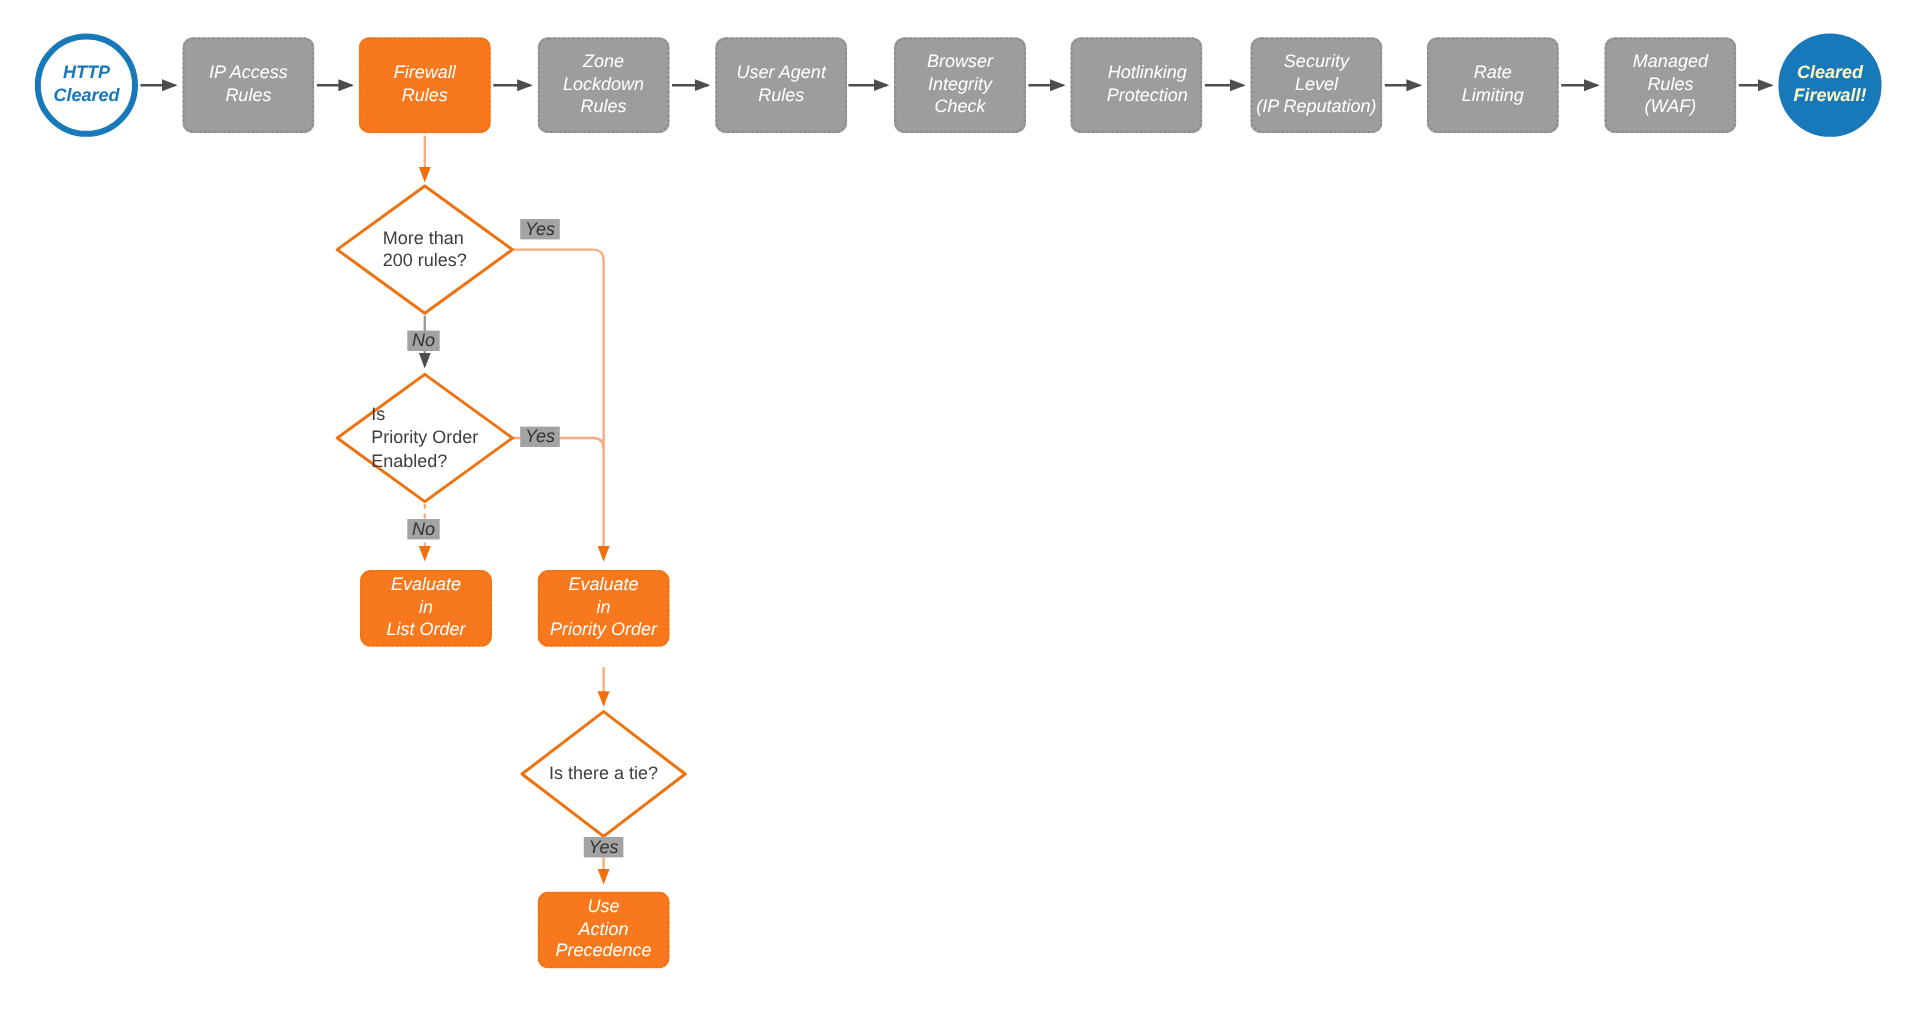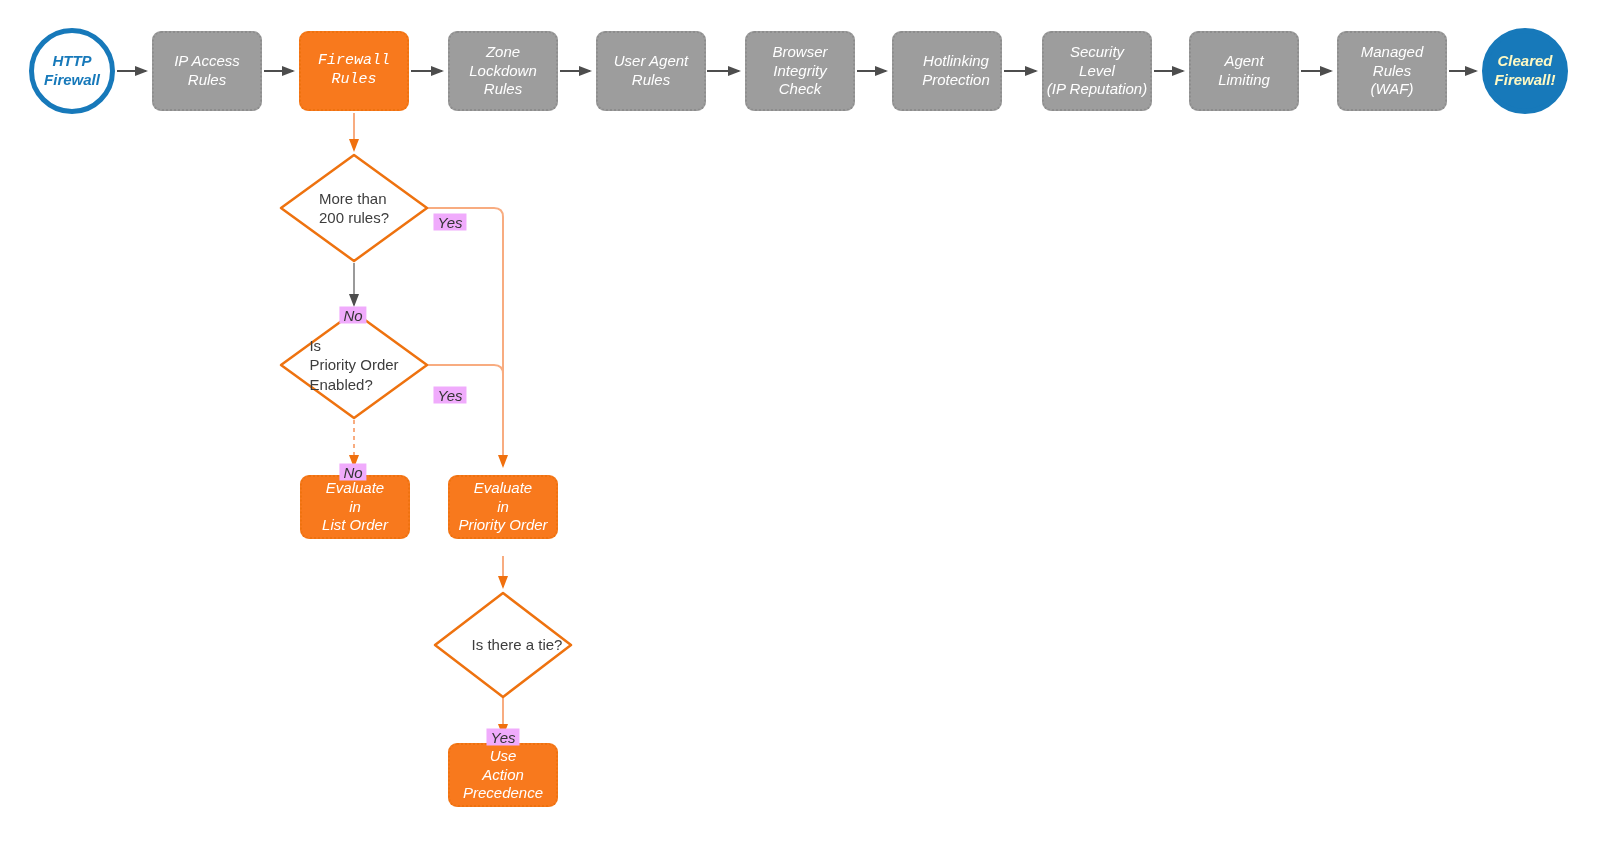--- a/index.html
+++ b/index.html
@@ -44,21 +44,21 @@
   .edge.dark{stroke:var(--connector-dark,#4D4D4D);}
   .edge.gray{stroke:#9a9a9a;}
   .edge.light{stroke:var(--orange-line,#F8AC80);}
   .edge.dashed{stroke-dasharray:4 4;}
   .diamond{fill:#fff;stroke:var(--orange-border,#EE720F);stroke-width:2.5;
     stroke-linejoin:round;}
   .mh-dark{fill:var(--connector-dark,#4D4D4D);}
   .mh-orange{fill:#F0700E;}
   
   .edge-label{position:absolute;transform:translate(-50%,-50%);
-    font-style:italic;font-size:15px;color:#333;background:#f0abfc;padding:0 4px;margin-top:31px;}
+    font-style:italic;font-size:15px;color:#333;background:#a3a3a3;padding:0 4px;}
 </style>
 </head>
 <body>
 
 <div id="canvas">
 
   <svg id="edges" width="1600" height="858" viewBox="0 0 1600 858">
     <defs>
       <marker id="mdark" markerUnits="userSpaceOnUse" markerWidth="13" markerHeight="11" refX="11" refY="5" orient="auto">
         <path class="mh-dark" d="M0 0 L13 5 L0 10 Z"></path>
@@ -87,28 +87,28 @@
     <path class="edge light" d="M503 556 V587" marker-end="url(#morange)"></path>
     <path class="edge light" d="M503 698 V735" marker-end="url(#morange)"></path>
 
     <path class="diamond" d="M354 155 L427 208 L354 261 L281 208 Z"></path>
     <path class="diamond" d="M354 312 L427 365 L354 418 L281 365 Z"></path>
     <path class="diamond" d="M503 593 L571 645 L503 697 L435 645 Z"></path>
   </svg>
 
   <div class="node circle start" style="left:29px;">
     <span class="label">HTTP
-Firewall</span>
+Cleared</span>
   </div>
 
   <div class="node pipe-box" style="left:152px;">
     <span class="label">IP Access
 Rules</span>
   </div>
-  <div class="node pipe-box orange" style="left:299px;font-family:Liberation Mono, monospace;">
+  <div class="node pipe-box orange" style="left:299px;">
     <span class="label">Firewall
 Rules</span>
   </div>
   <div class="node pipe-box" style="left:448px;">
     <span class="label">Zone
 Lockdown
 Rules</span>
   </div>
   <div class="node pipe-box" style="left:596px;">
     <span class="label">User Agent
@@ -122,21 +122,21 @@
   <div class="node pipe-box" style="left:892px;padding-left:18px;">
     <span class="label">Hotlinking
 Protection</span>
   </div>
   <div class="node pipe-box" style="left:1042px;">
     <span class="label">Security
 Level
 (IP Reputation)</span>
   </div>
   <div class="node pipe-box" style="left:1189px;">
-    <span class="label">Agent
+    <span class="label">Rate
 Limiting</span>
   </div>
   <div class="node pipe-box" style="left:1337px;">
     <span class="label">Managed
 Rules
 (WAF)</span>
   </div>
 
   <div class="node circle end" style="left:1482px;">
     <span class="label">Cleared
@@ -145,21 +145,21 @@
 
   <div class="diamond-label" style="left:281px;top:155px;width:146px;height:106px;">
     <span class="label">More than
 200 rules?</span>
   </div>
   <div class="diamond-label" style="left:281px;top:312px;width:146px;height:106px;">
     <span class="label">Is
 Priority Order
 Enabled?</span>
   </div>
-  <div class="diamond-label" style="left:449px;top:593px;width:136px;height:104px;">
+  <div class="diamond-label" style="left:435px;top:593px;width:136px;height:104px;">
     <span class="label">Is there a tie?</span>
   </div>
 
   <div class="node action-box" style="left:300px;top:475px;">
     <span class="label">Evaluate
 in
 List Order</span>
   </div>
   <div class="node action-box" style="left:448px;top:475px;">
     <span class="label">Evaluate

